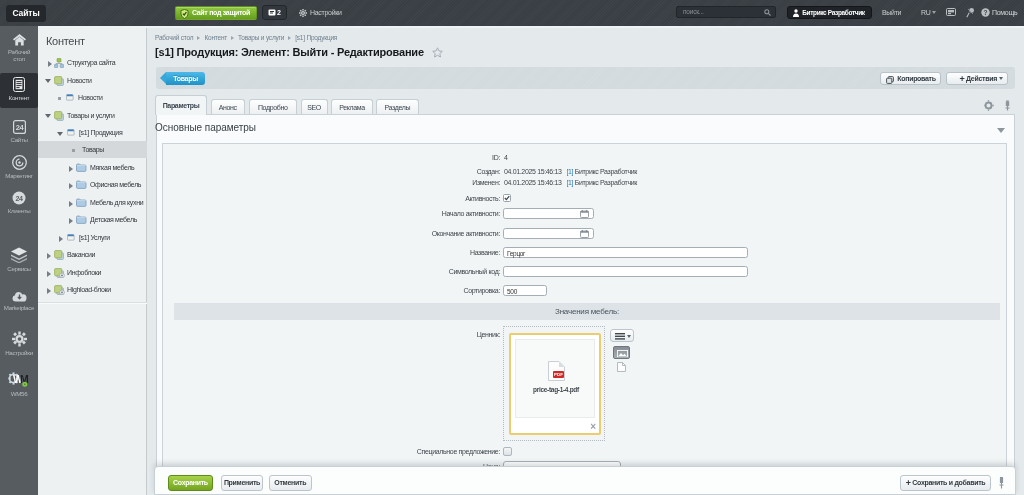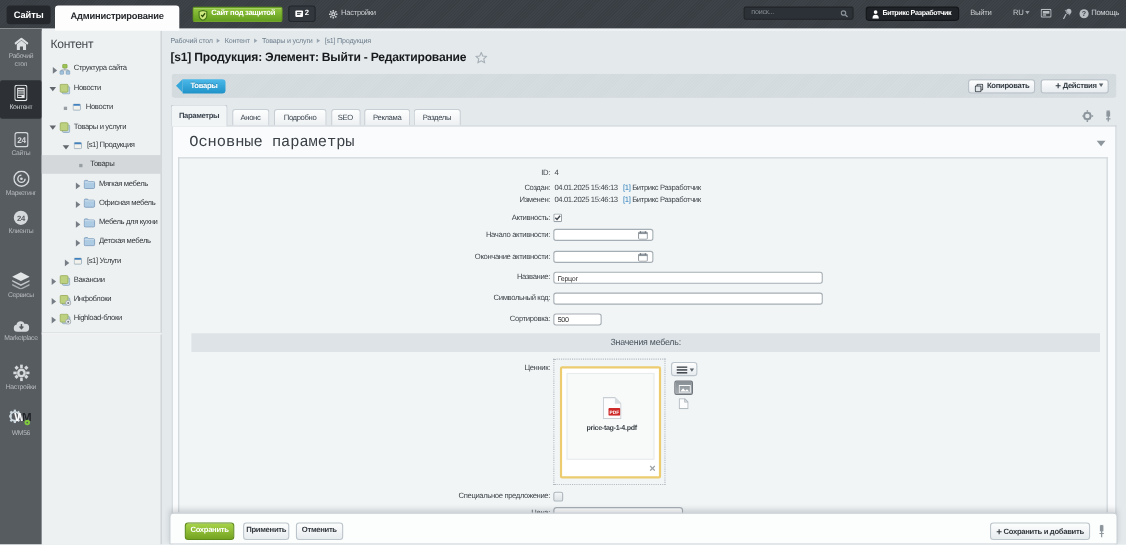--- a/index.html
+++ b/index.html
@@ -61,21 +61,21 @@
   border-radius:3px; color:#323b42; font-size:7px; font-weight:bold; letter-spacing:-0.3px; line-height:11px; text-align:center; }
 
 
 .ftab { position:absolute; background:linear-gradient(#fdfefe,#edf0f2); border:1px solid #c7ced4; border-bottom:none;
   border-radius:3px 3px 0 0; font-size:7px; letter-spacing:-0.35px; color:#3c4650; text-align:center; top:99px; height:15px; line-height:15px; z-index:2; }
 #ftab-a { top:95px; height:20px; line-height:19px; background:#f2f5f6; font-weight:bold; z-index:3; }
 #tabicons { position:absolute; left:984px; top:100px; }
 
 
 #wbox { position:absolute; left:156px; top:114px; width:859px; height:381px; background:#fafbfc; border:1px solid #c9d1d6; border-bottom:none; }
-#fhead { position:absolute; left:172px; top:122px; font-size:14px; color:#3b4147; letter-spacing:-0.05px;font-family:Liberation Mono, monospace; }
+#fhead { position:absolute; left:155px; top:122px; font-size:10px; color:#3b4147; letter-spacing:-0.05px; }
 #fcol { position:absolute; left:997px; top:128px; width:0; height:0; border-top:5px solid #8d969d; border-left:4px solid transparent; border-right:4px solid transparent; }
 #fbox { position:absolute; left:162px; top:143px; width:845px; height:323px; background:#f1f5f6; border:1px solid #ccd3d8; border-bottom:none; }
 
 .lbl { position:absolute; font-size:7px; letter-spacing:-0.35px; color:#40464b; white-space:nowrap; text-align:right; width:120px; }
 .val { position:absolute; font-size:7px; letter-spacing:-0.35px; color:#40464b; white-space:nowrap; }
 .val a { color:#2b7cb8; text-decoration:none; }
 .inp { position:absolute; background:#fff; border:1px solid #a5aeb4; border-radius:2.5px; font-size:6.5px; letter-spacing:-0.3px; color:#333; }
 .inp span { position:absolute; left:3px; top:2px; }
 .calico { position:absolute; }
 #valbar { position:absolute; left:174px; top:303px; width:826px; height:17px; background:#dde3e6; text-align:center;
@@ -94,21 +94,20 @@
 #btn-save { position:absolute; left:13px; top:8px; width:45px; height:16px; background:linear-gradient(#a6d348,#74a321);
   border:1px solid #5d8c18; border-radius:3px; color:#fff; font-size:7px; font-weight:bold; text-align:center; line-height:14px; letter-spacing:-0.3px; }
 .bbtn { position:absolute; top:8px; height:16px; background:linear-gradient(#fdfdfd,#e7ecef); border:1px solid #bcc5cb;
   border-radius:3px; color:#333a40; font-size:7px; font-weight:bold; text-align:center; line-height:14px; letter-spacing:-0.3px; }
 </style>
 </head>
 <body>
 
 <div id="topbar">
   <div id="tab-site">Сайты</div>
-  <div id="tab-admin">Администрирование</div>
   <div id="btn-protect"><svg width="9" height="10" viewBox="0 0 9 10">
         <path d="M4.5 0.5 L8 1.5 L8 5 Q8 8 4.5 9.5 Q1 8 1 5 L1 1.5 Z" fill="#cfe87f" stroke="#44741a" stroke-width="1"></path>
         <path d="M2.9 4.6 L4.2 5.9 L6.4 3.1" stroke="#2f5310" stroke-width="1.3" fill="none"></path>
       </svg>Сайт под защитой</div>
   <div id="btn-counter"><svg style="position:absolute;left:5px;top:3px" width="8" height="8" viewBox="0 0 8 8">
         <rect x="0.5" y="0.5" width="7" height="6" rx="1" fill="#fff"></rect>
         <rect x="2" y="2" width="4" height="1" fill="#31373d"></rect>
         <rect x="2" y="3.5" width="3" height="1" fill="#31373d"></rect>
       </svg>2</div>
   <svg style="position:absolute;left:299px;top:9px" width="8" height="8" viewBox="0 0 8 8">

